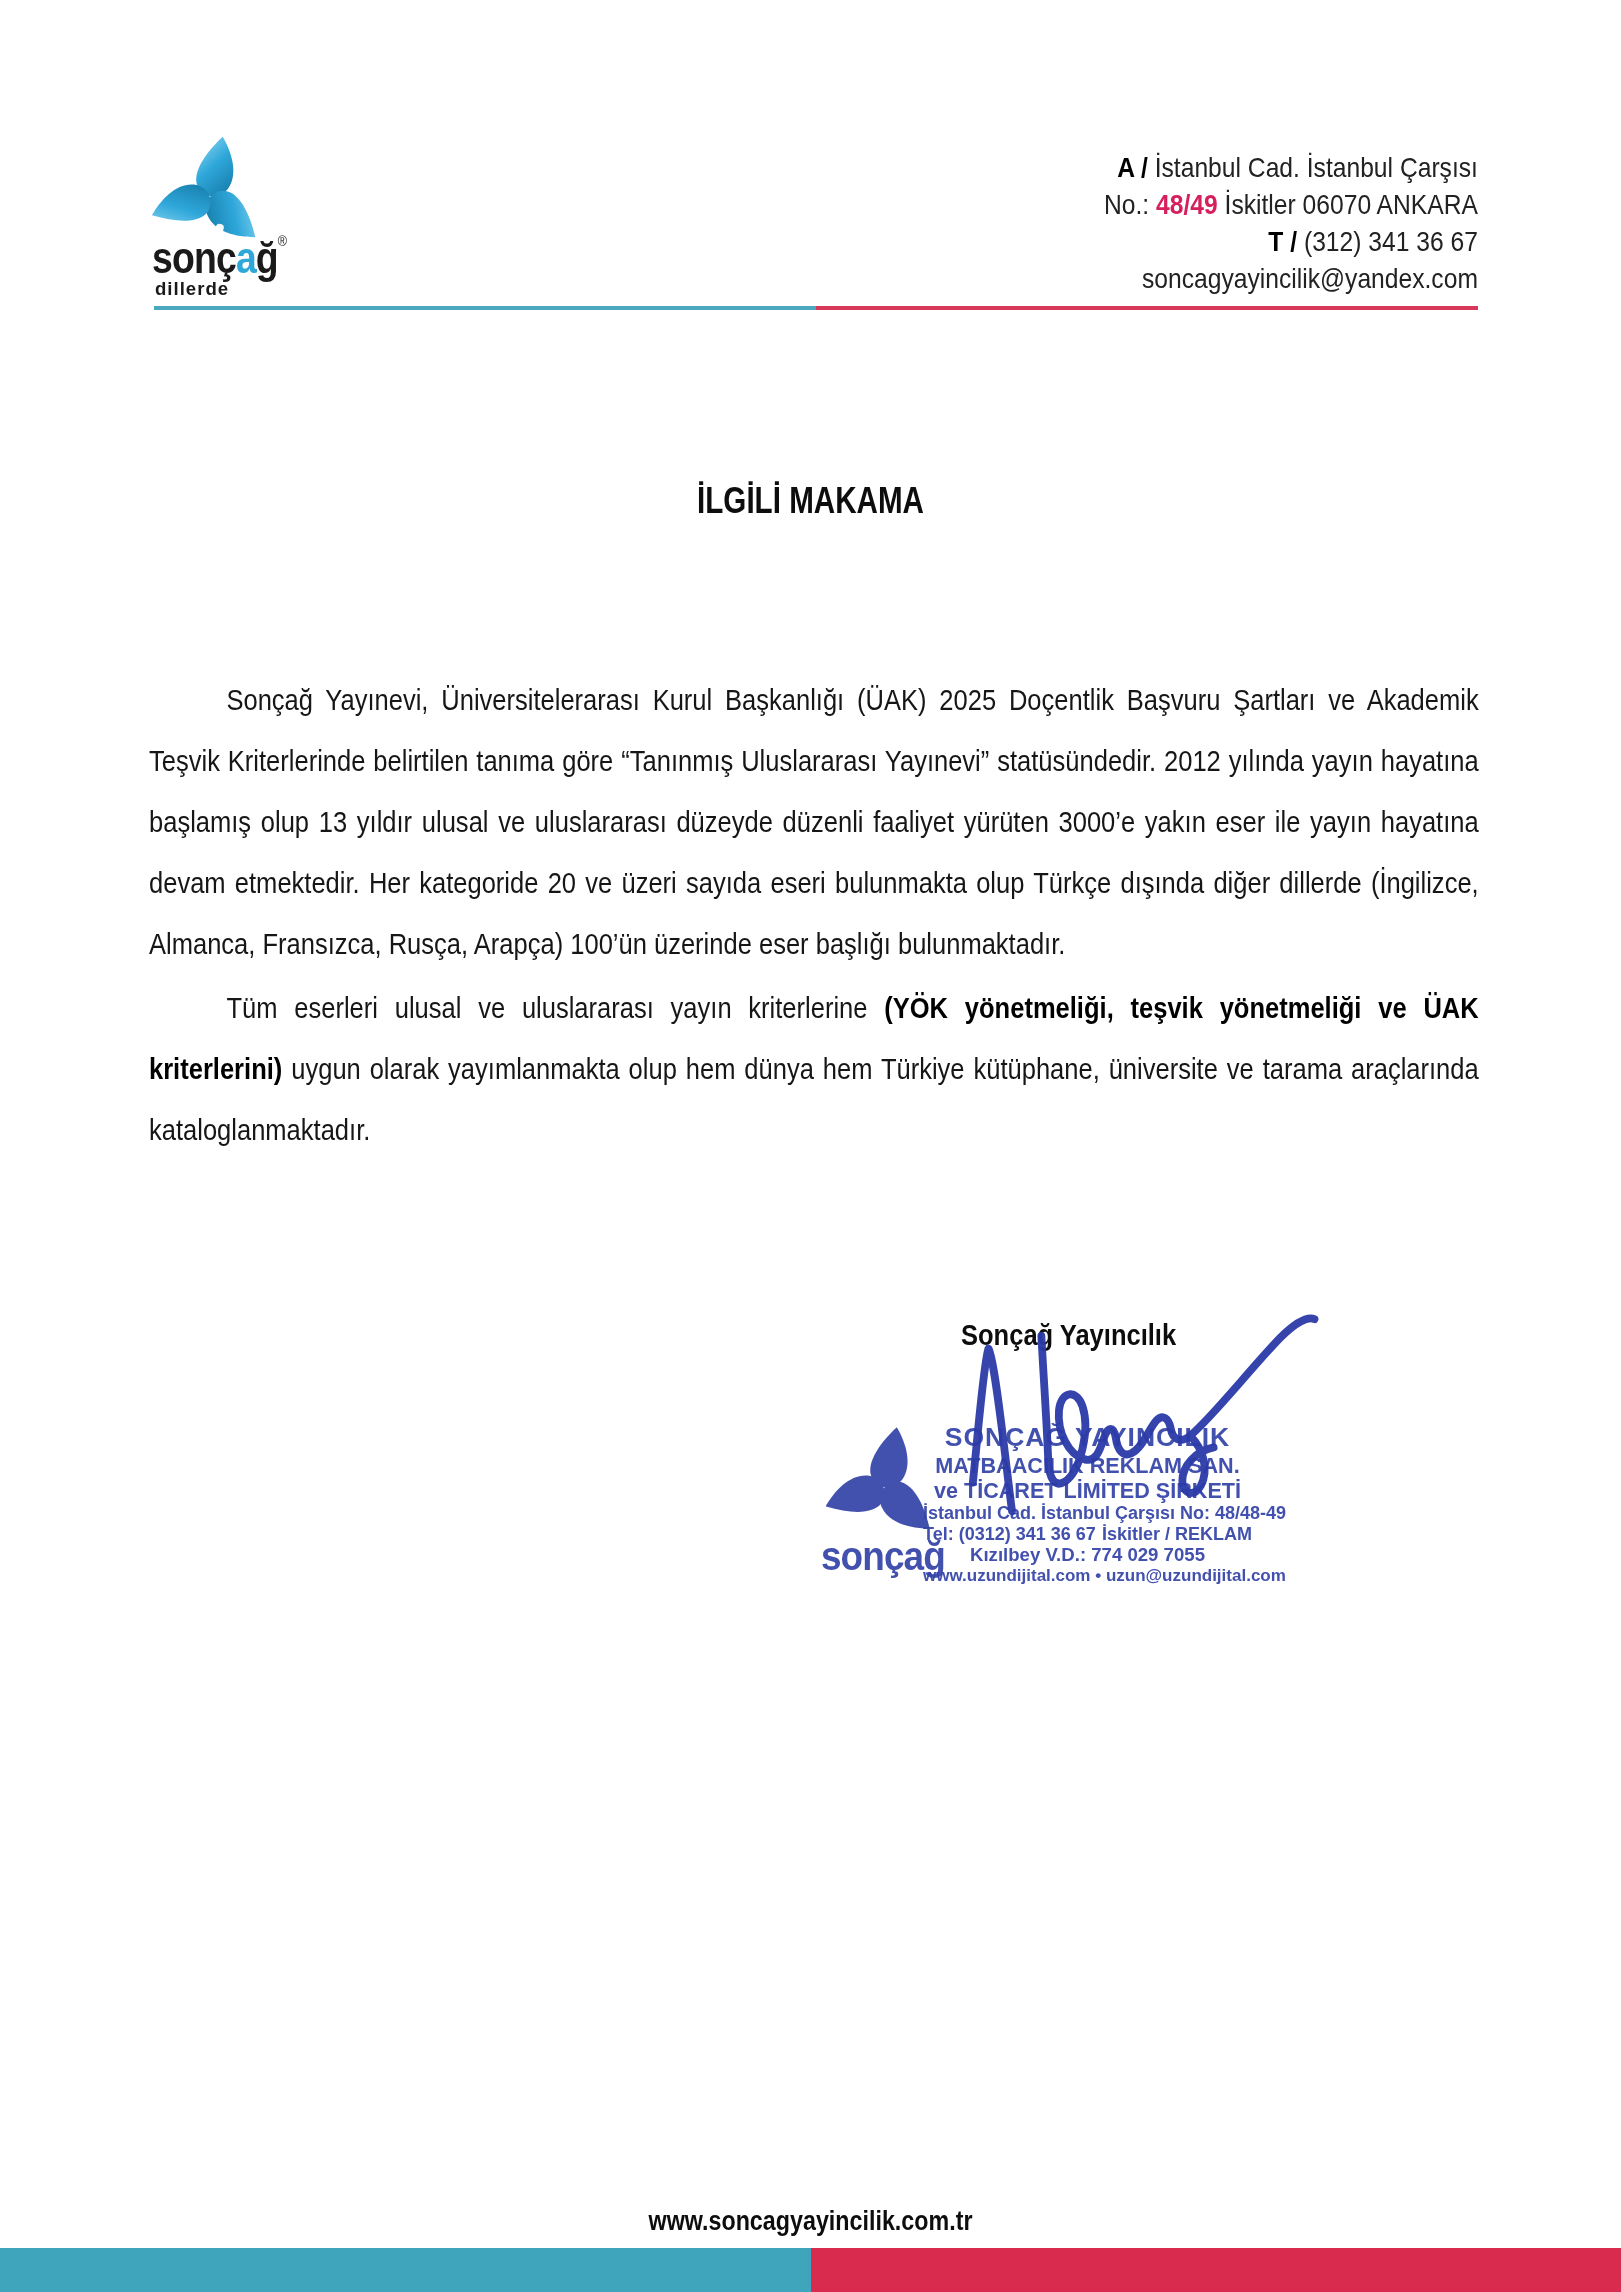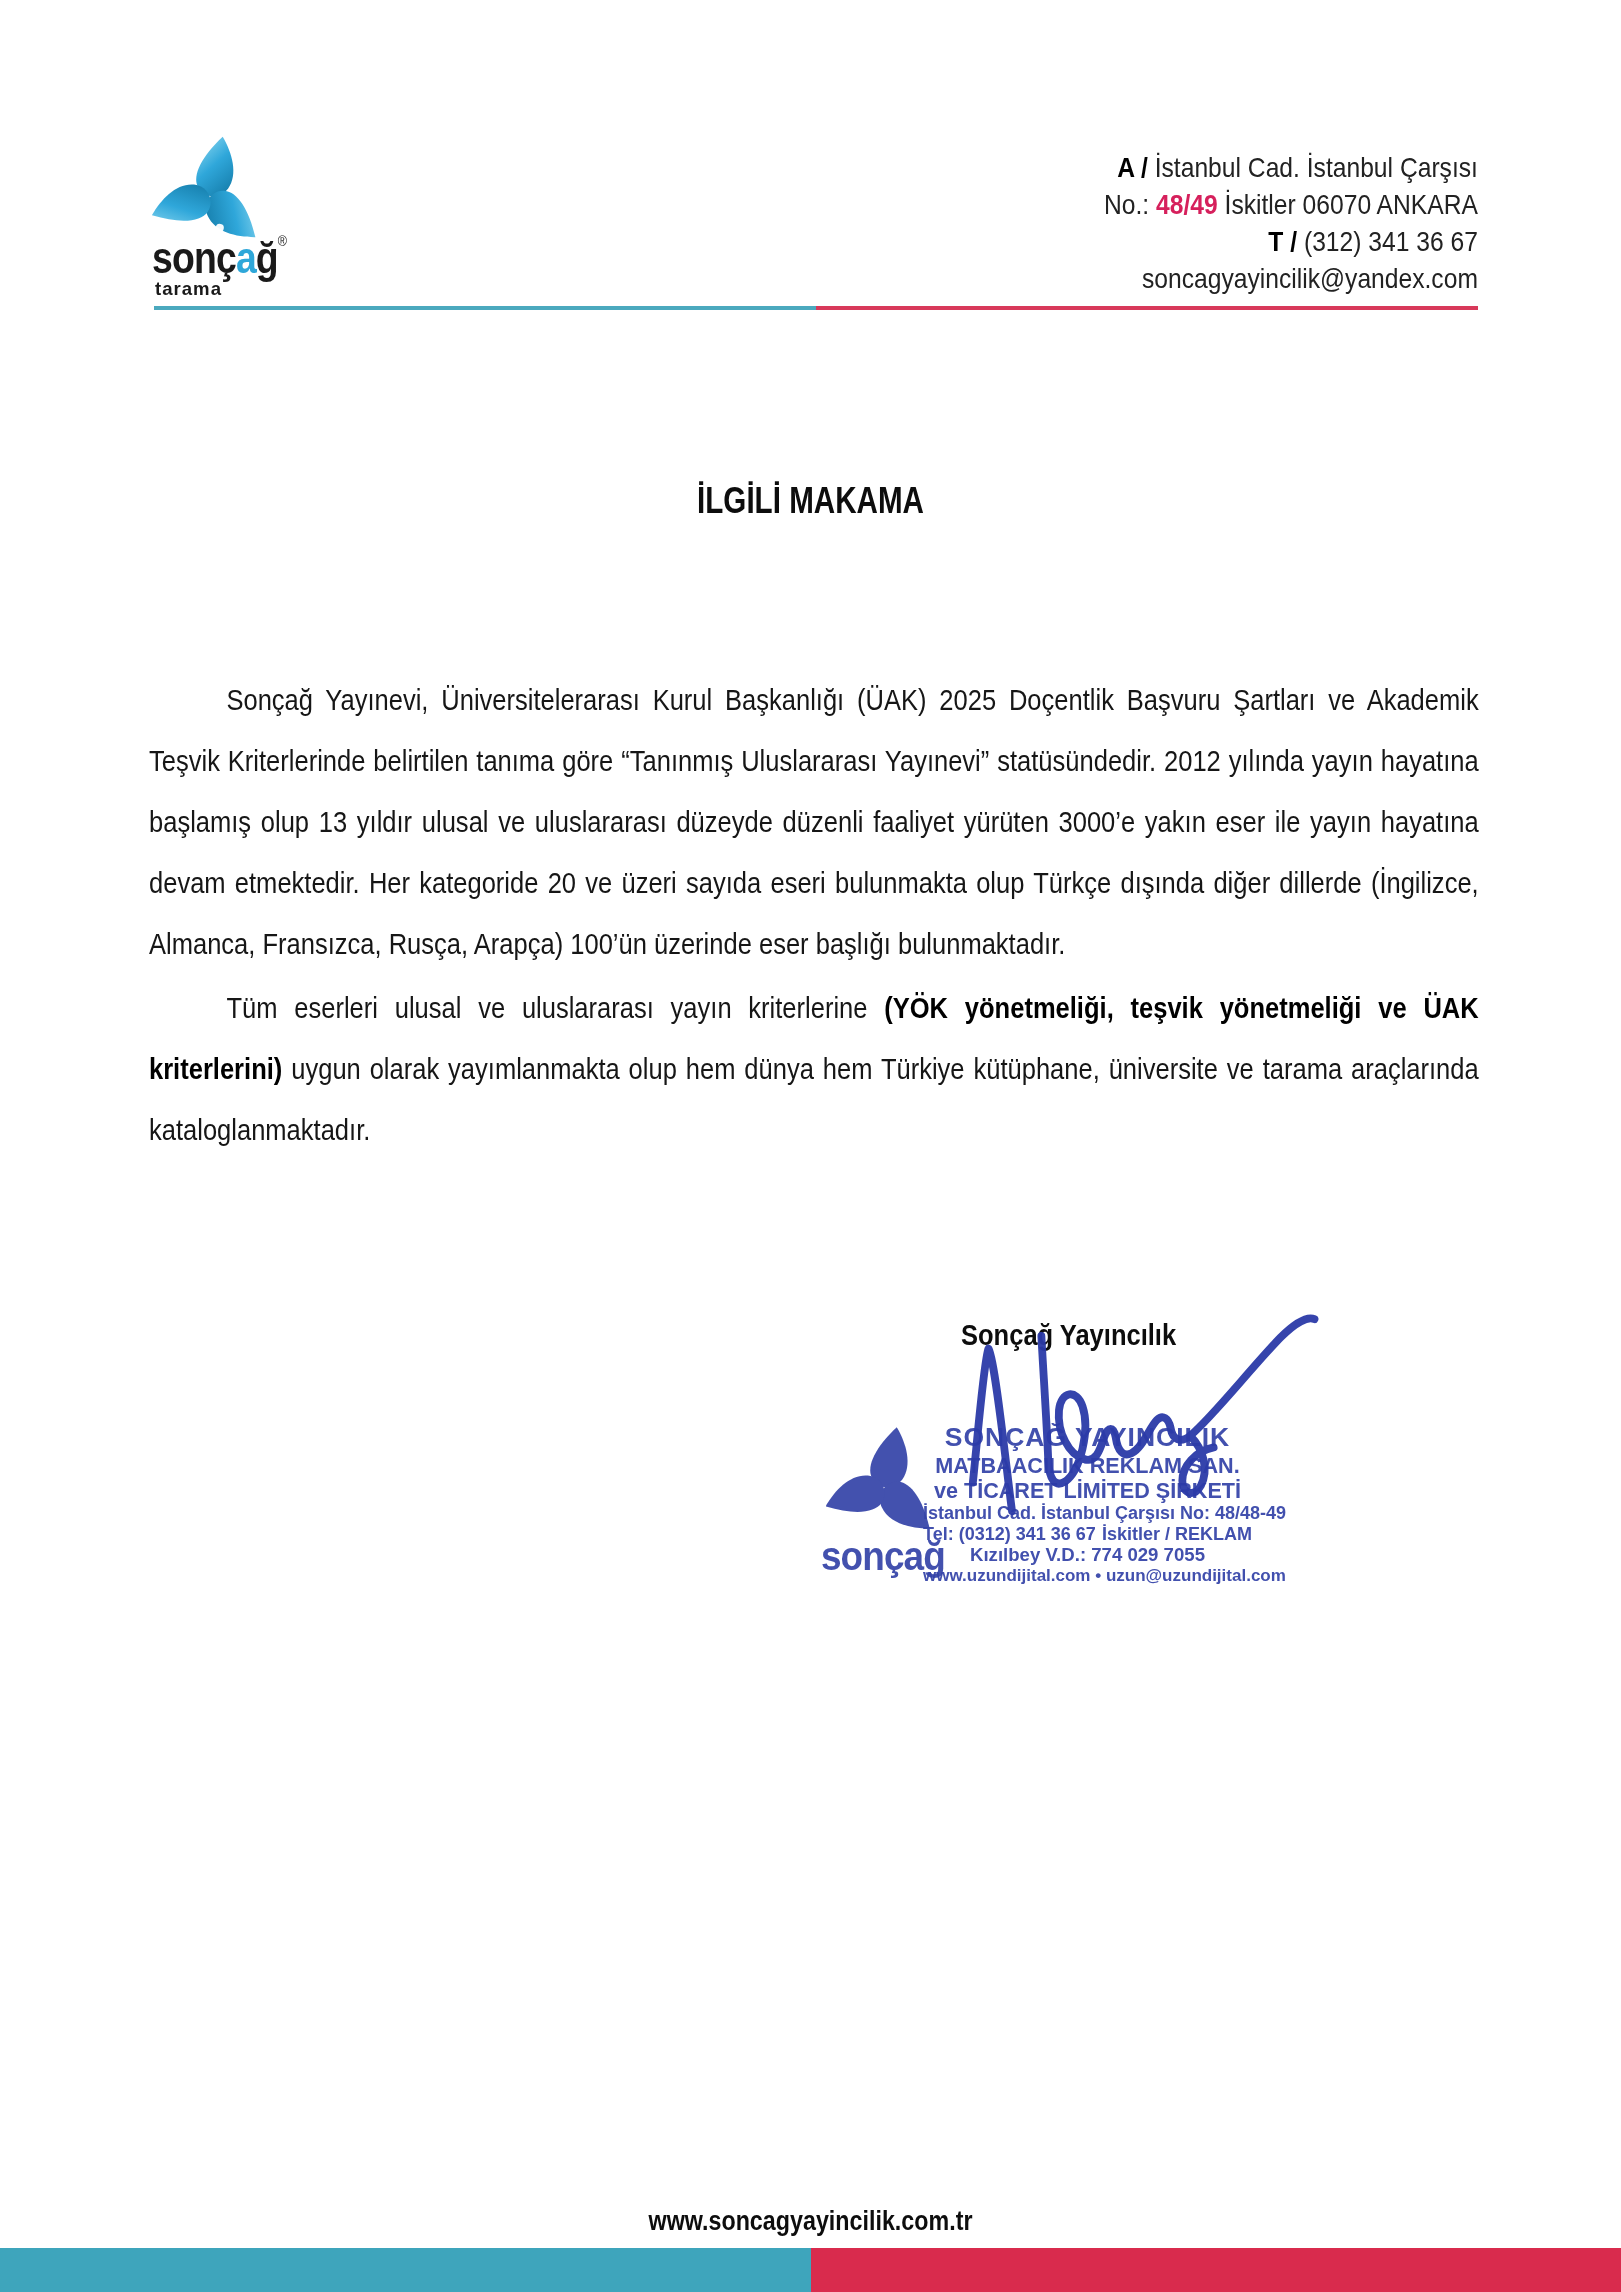--- a/index.html
+++ b/index.html
@@ -102,21 +102,21 @@
     </defs>
     <g transform="rotate(12 50 55)">
       <use href="#dropPath" fill="url(#bluegrad)" transform="rotate(0 50 55)"></use>
       <use href="#dropPath" fill="url(#bluegrad)" transform="rotate(120 50 55)"></use>
       <use href="#dropPath" fill="url(#bluegrad)" transform="rotate(240 50 55)"></use>
       <circle cx="64" cy="80" r="3.5" fill="#ffffff" opacity="0.95"></circle>
     </g>
   </svg>
 
   <div class="logo-text"><span>sonç</span><span class="accent">a</span><span>ğ</span><sup>®</sup></div>
-  <div class="logo-sub">tarama</div>
+  <div class="logo-sub">dillerde</div>
 
   <div class="address">
     <div class="addr-line"><b>A /</b><span> İstanbul Cad. İstanbul Çarşısı</span></div>
     <div class="addr-line"><span>No.: </span><b class="pink">48/49</b><span> İskitler 06070 ANKARA</span></div>
     <div class="addr-line"><b>T /</b><span> (312) 341 36 67</span></div>
     <div class="addr-line">soncagyayincilik@yandex.com</div>
   </div>
 
   <div class="divider">
     <span class="div-teal"></span><span class="div-red"></span>

